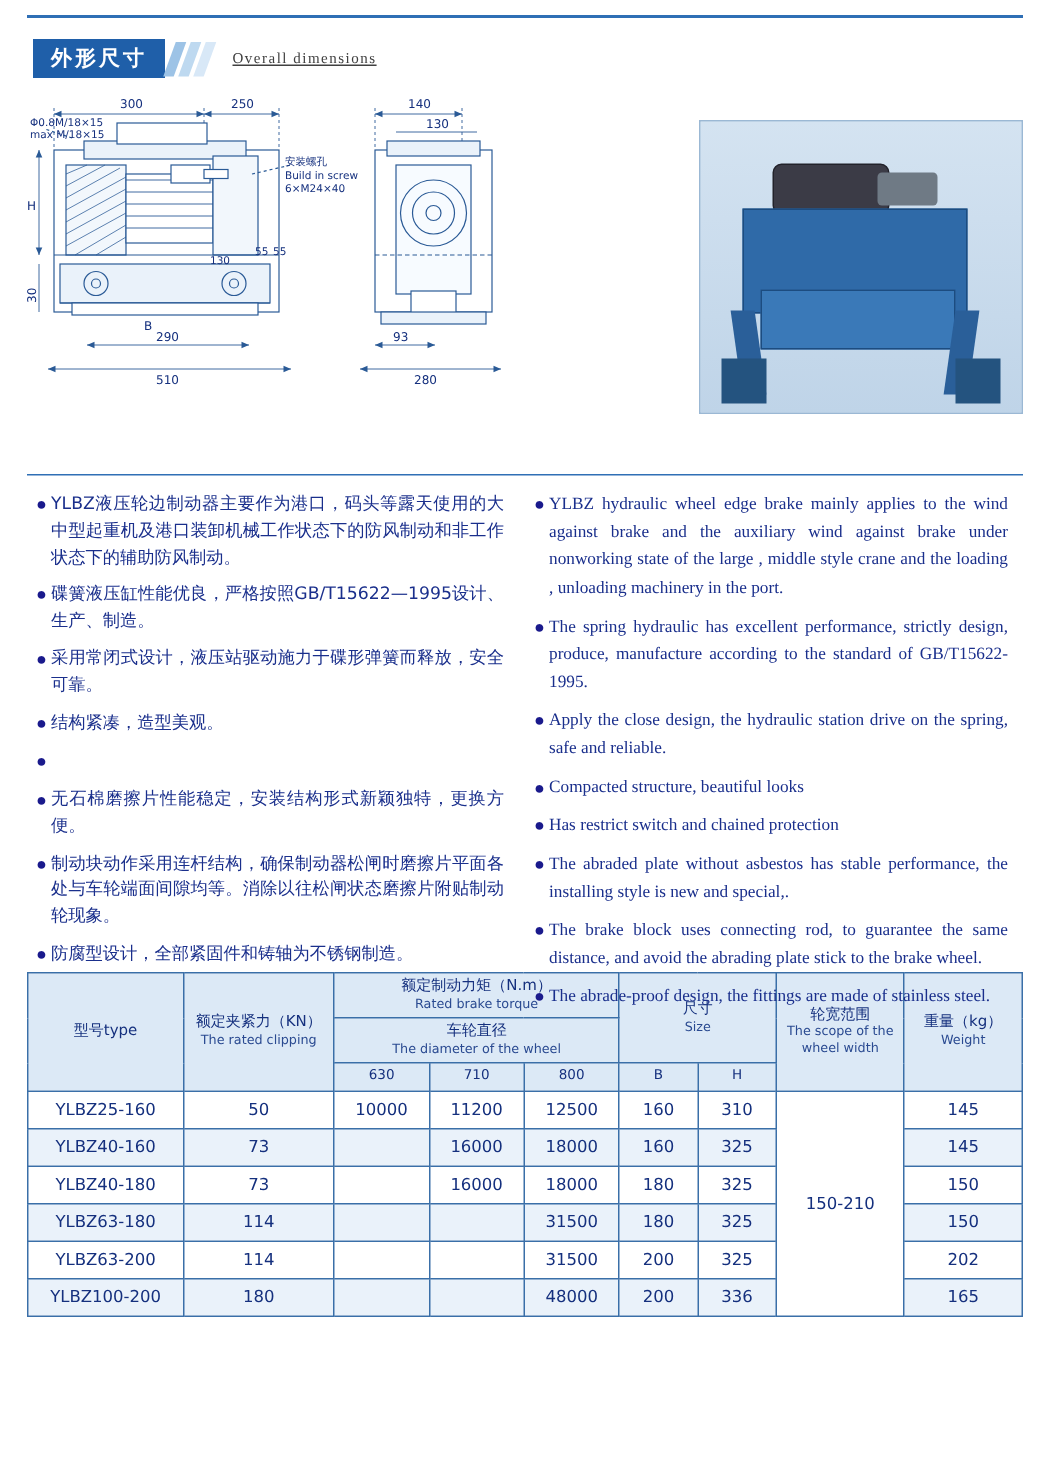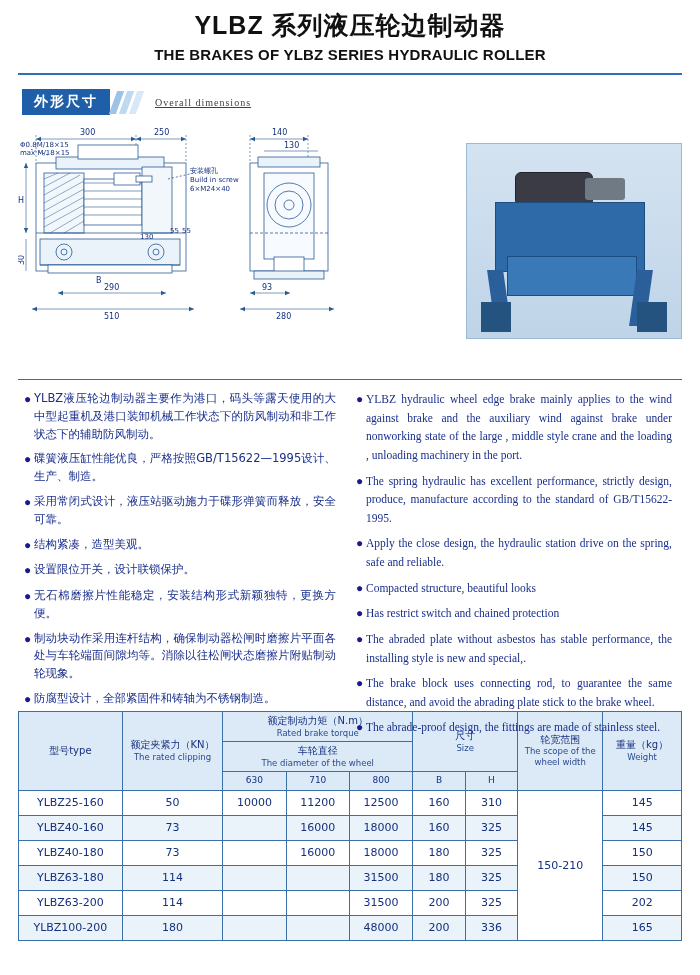--- a/index.html
+++ b/index.html
@@ -147,24 +147,20 @@
   td.model { font-size:11px; }
 
   
   svg { display:block; }
 </style>
 </head>
 <body>
 
 <div class="page">
 
-  <div class="header">
-    <div class="title-cn">YLBZ 系列液压轮边制动器</div>
-    <div class="title-en">THE BRAKES OF YLBZ SERIES HYDRAULIC ROLLER</div>
-  </div>
   <div class="header-rule"></div>
 
   <div class="section-bar">
     <div class="section-tag">外形尺寸</div>
     <div class="section-slash">
         <span></span>
         <span></span>
         <span></span>
       </div>
     <div class="section-title">Overall dimensions</div>
@@ -321,21 +317,20 @@
       <div class="bullet-item">
         <span class="bullet-dot">●</span>
         <span class="bullet-text-cn">采用常闭式设计，液压站驱动施力于碟形弹簧而释放，安全可靠。</span>
       </div>
       <div class="bullet-item">
         <span class="bullet-dot">●</span>
         <span class="bullet-text-cn">结构紧凑，造型美观。</span>
       </div>
       <div class="bullet-item">
         <span class="bullet-dot">●</span>
-        <span class="bullet-text-cn">设置限位开关，设计联锁保护。</span>
       </div>
       <div class="bullet-item">
         <span class="bullet-dot">●</span>
         <span class="bullet-text-cn">无石棉磨擦片性能稳定，安装结构形式新颖独特，更换方便。</span>
       </div>
       <div class="bullet-item">
         <span class="bullet-dot">●</span>
         <span class="bullet-text-cn">制动块动作采用连杆结构，确保制动器松闸时磨擦片平面各处与车轮端面间隙均等。消除以往松闸状态磨擦片附贴制动轮现象。</span>
       </div>
       <div class="bullet-item">

